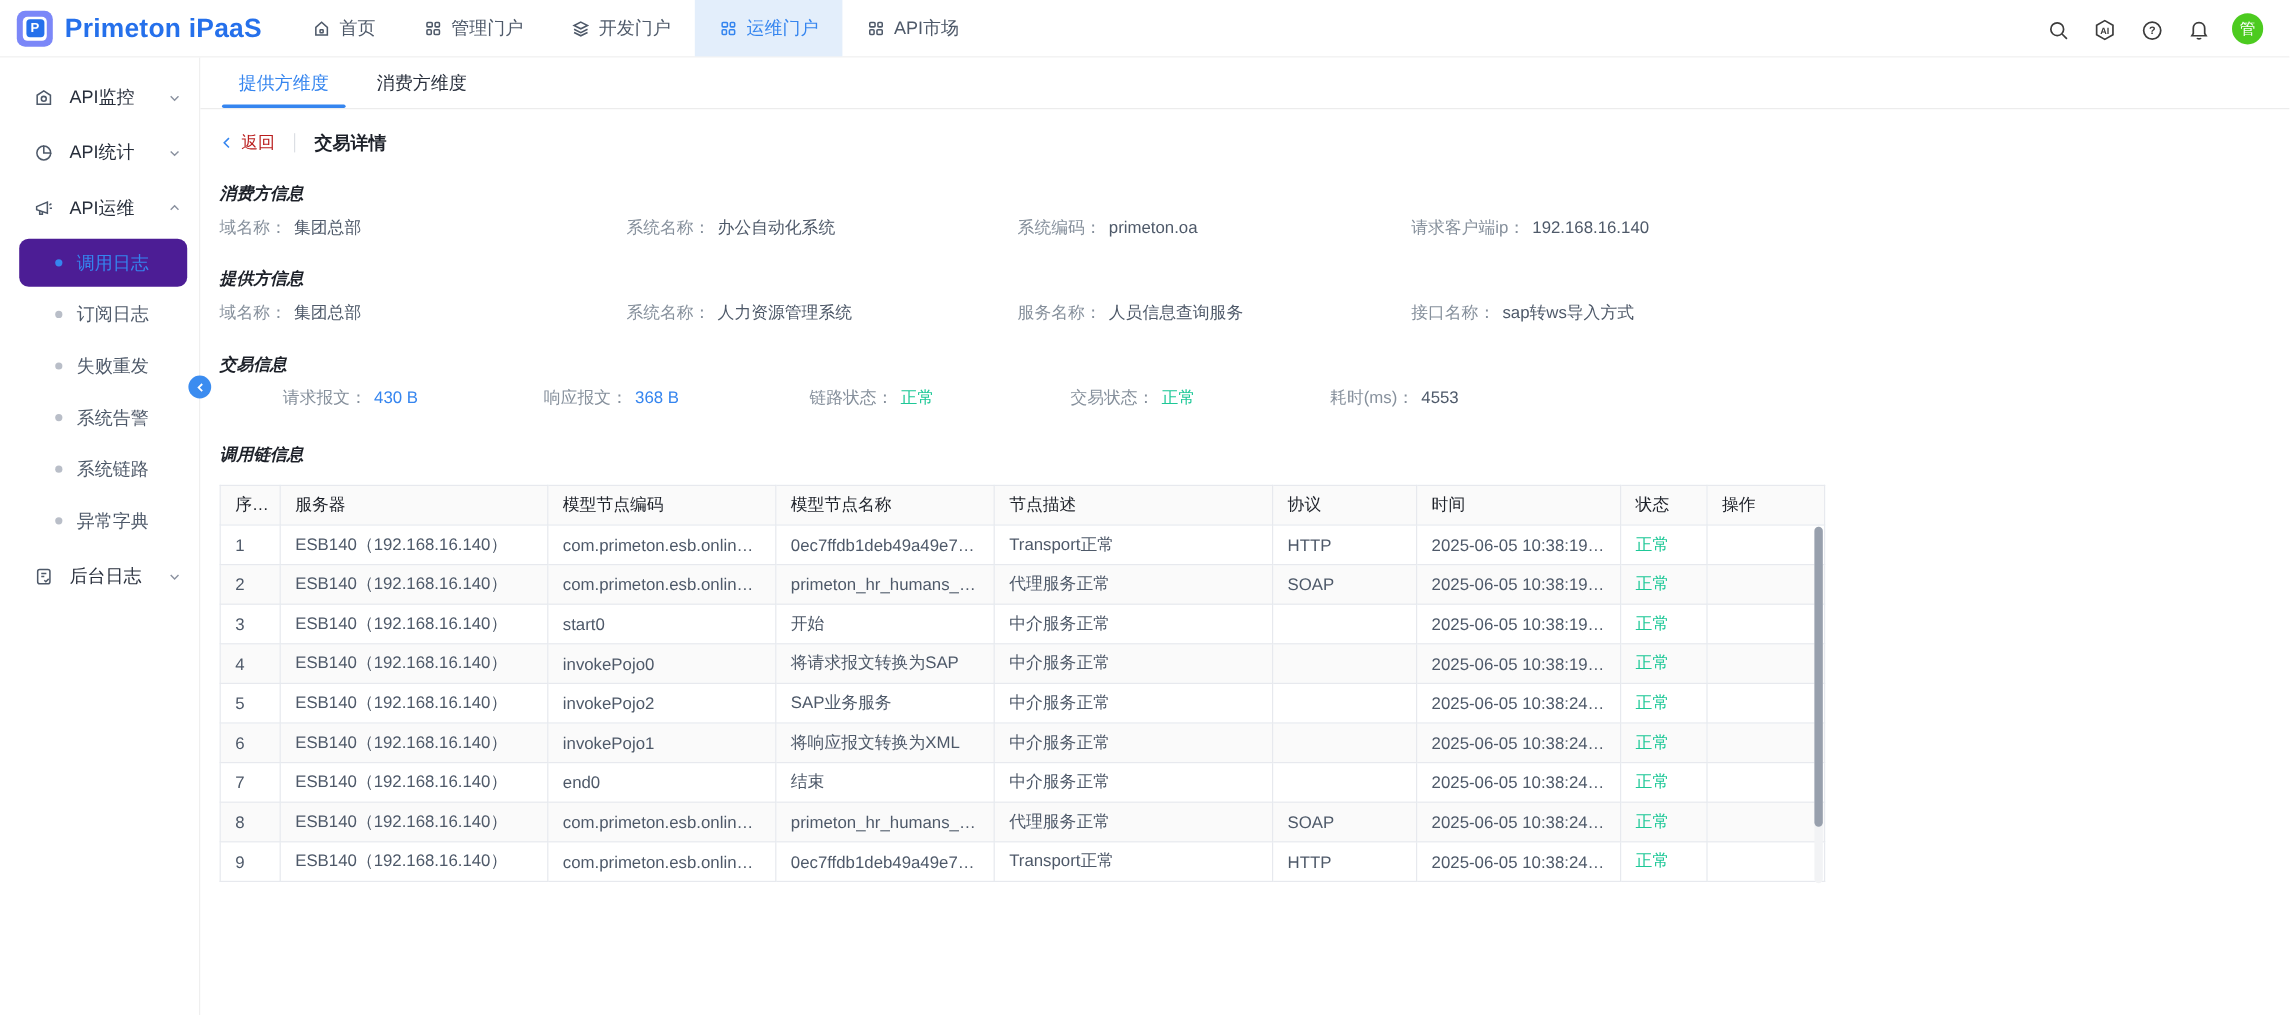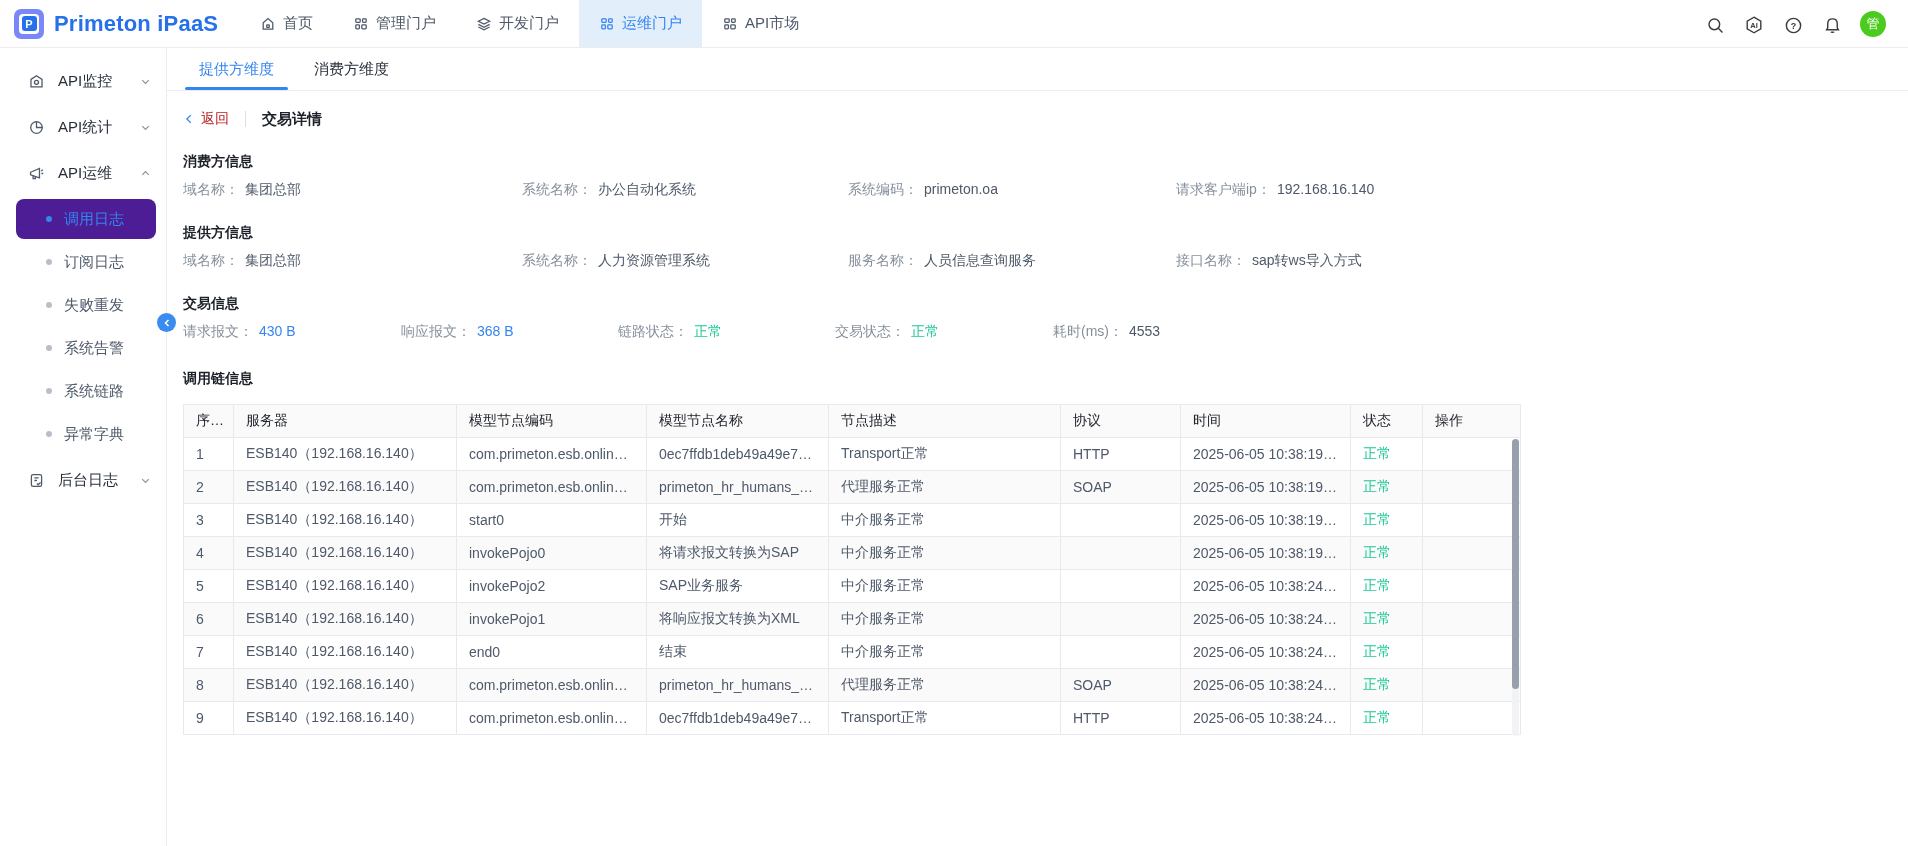--- a/index.html
+++ b/index.html
@@ -49,23 +49,23 @@
   .tab.active::after { content:""; position:absolute; left:2px; right:2px; bottom:0; height:3px; background:#3585ef; border-radius:2px; }
 
   
   .back-row { display:flex; align-items:center; height:30px; margin:13px 0 2px 16px; }
   .back-link { display:flex; align-items:center; gap:6px; color:#b91c1c; font-size:14px; cursor:pointer; }
   .v-div { width:1px; height:16px; background:#dcdfe4; margin:0 16px; }
   .page-title { font-size:15px; font-weight:bold; color:#1d2129; }
 
   
   .content { padding-left:16px; }
-  .sec-title { font-size:14px; font-weight:bold; color:#1d2129; margin:13px 0 0 0; height:28px; line-height:28px; }
+  .sec-title { font-size:14px; font-weight:bold; color:#1d2129; margin:13px 0 0 0; height:28px; line-height:28px;font-style:italic; }
   .fields-4 { display:grid; grid-template-columns:339px 326px 328px auto; height:30px; align-items:center; }
-  .fields-6 { display:grid; grid-template-columns:218px 217px 217px 218px 218px auto; height:30px; align-items:center; }
+  .fields-6 { display:grid; grid-template-columns:218px 217px 217px 218px 218px auto; height:30px; align-items:center;text-align:center; }
   .fld { font-size:14px; white-space:nowrap; }
   .fld .lbl { color:#86909c; }
   .fld .val { color:#4e5969; margin-left:6px; }
   .fld .val.link { color:#3585ef; cursor:pointer; }
   .fld .val.success { color:#1ec897; }
   .chain-title { margin-top:17px; }
 
   
   .table-wrap { width:1337px; margin-top:12px; position:relative; }
   table { border-collapse:collapse; table-layout:fixed; width:1337px; font-size:14px; }

